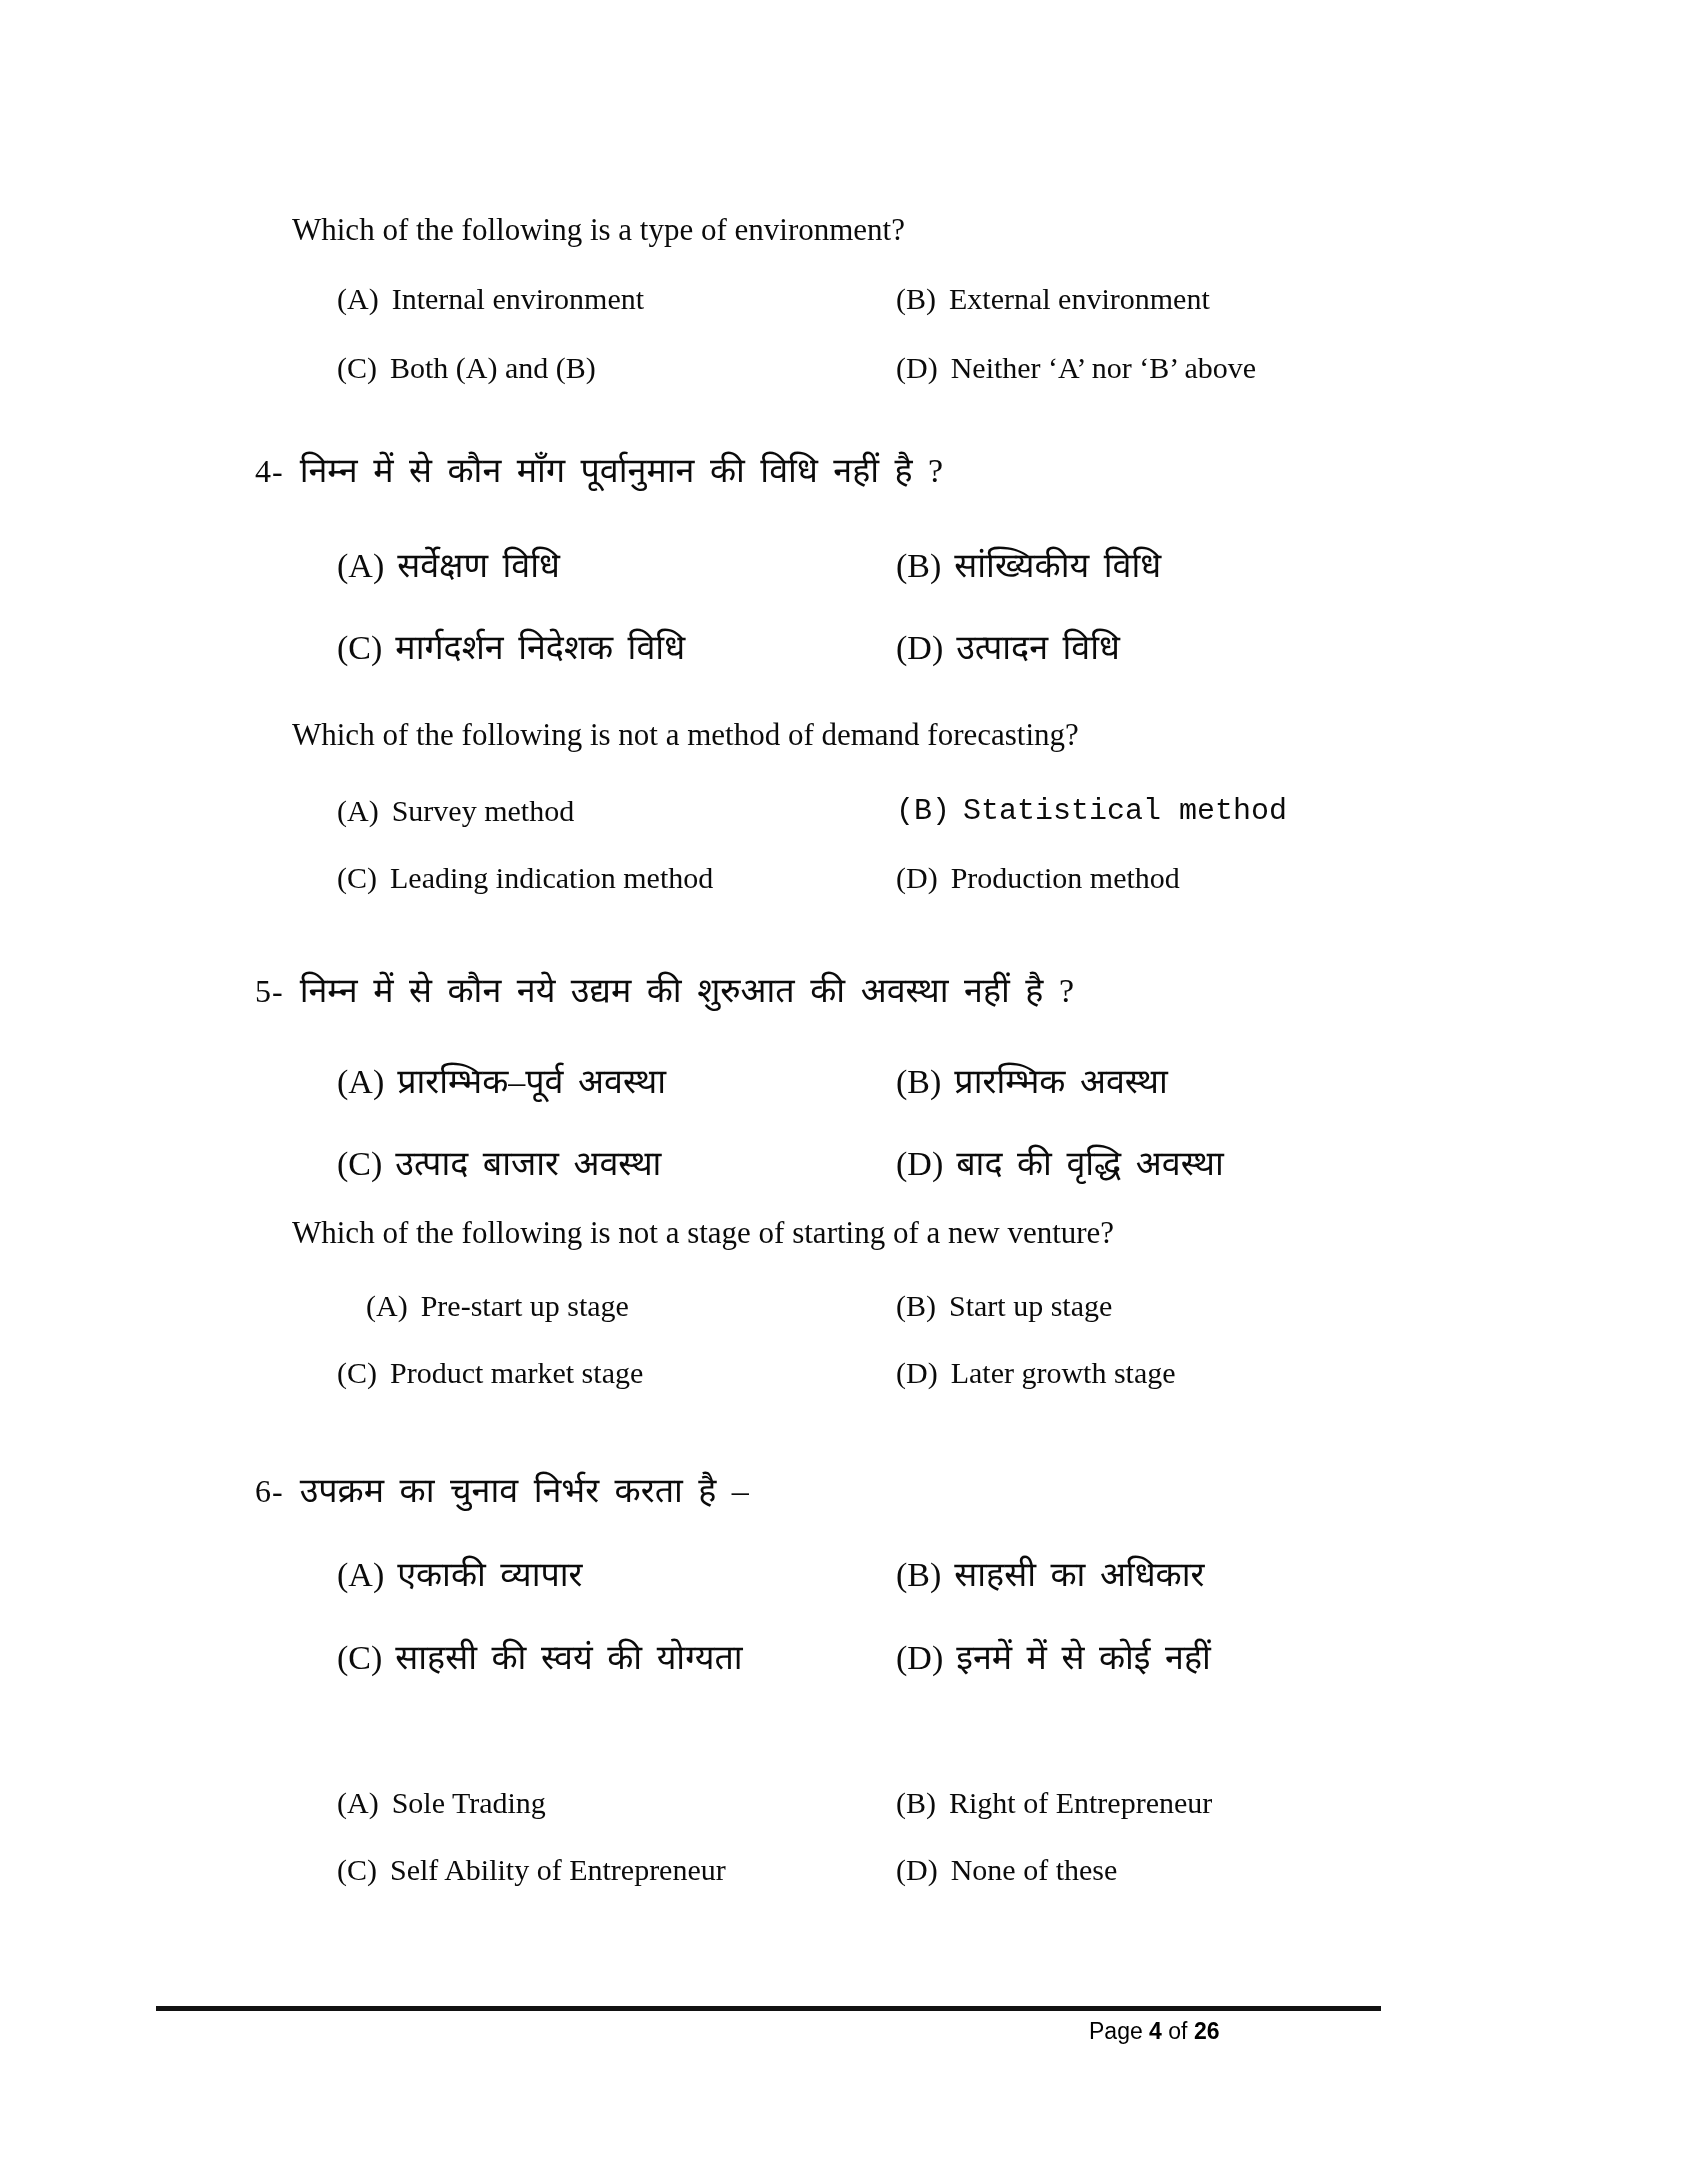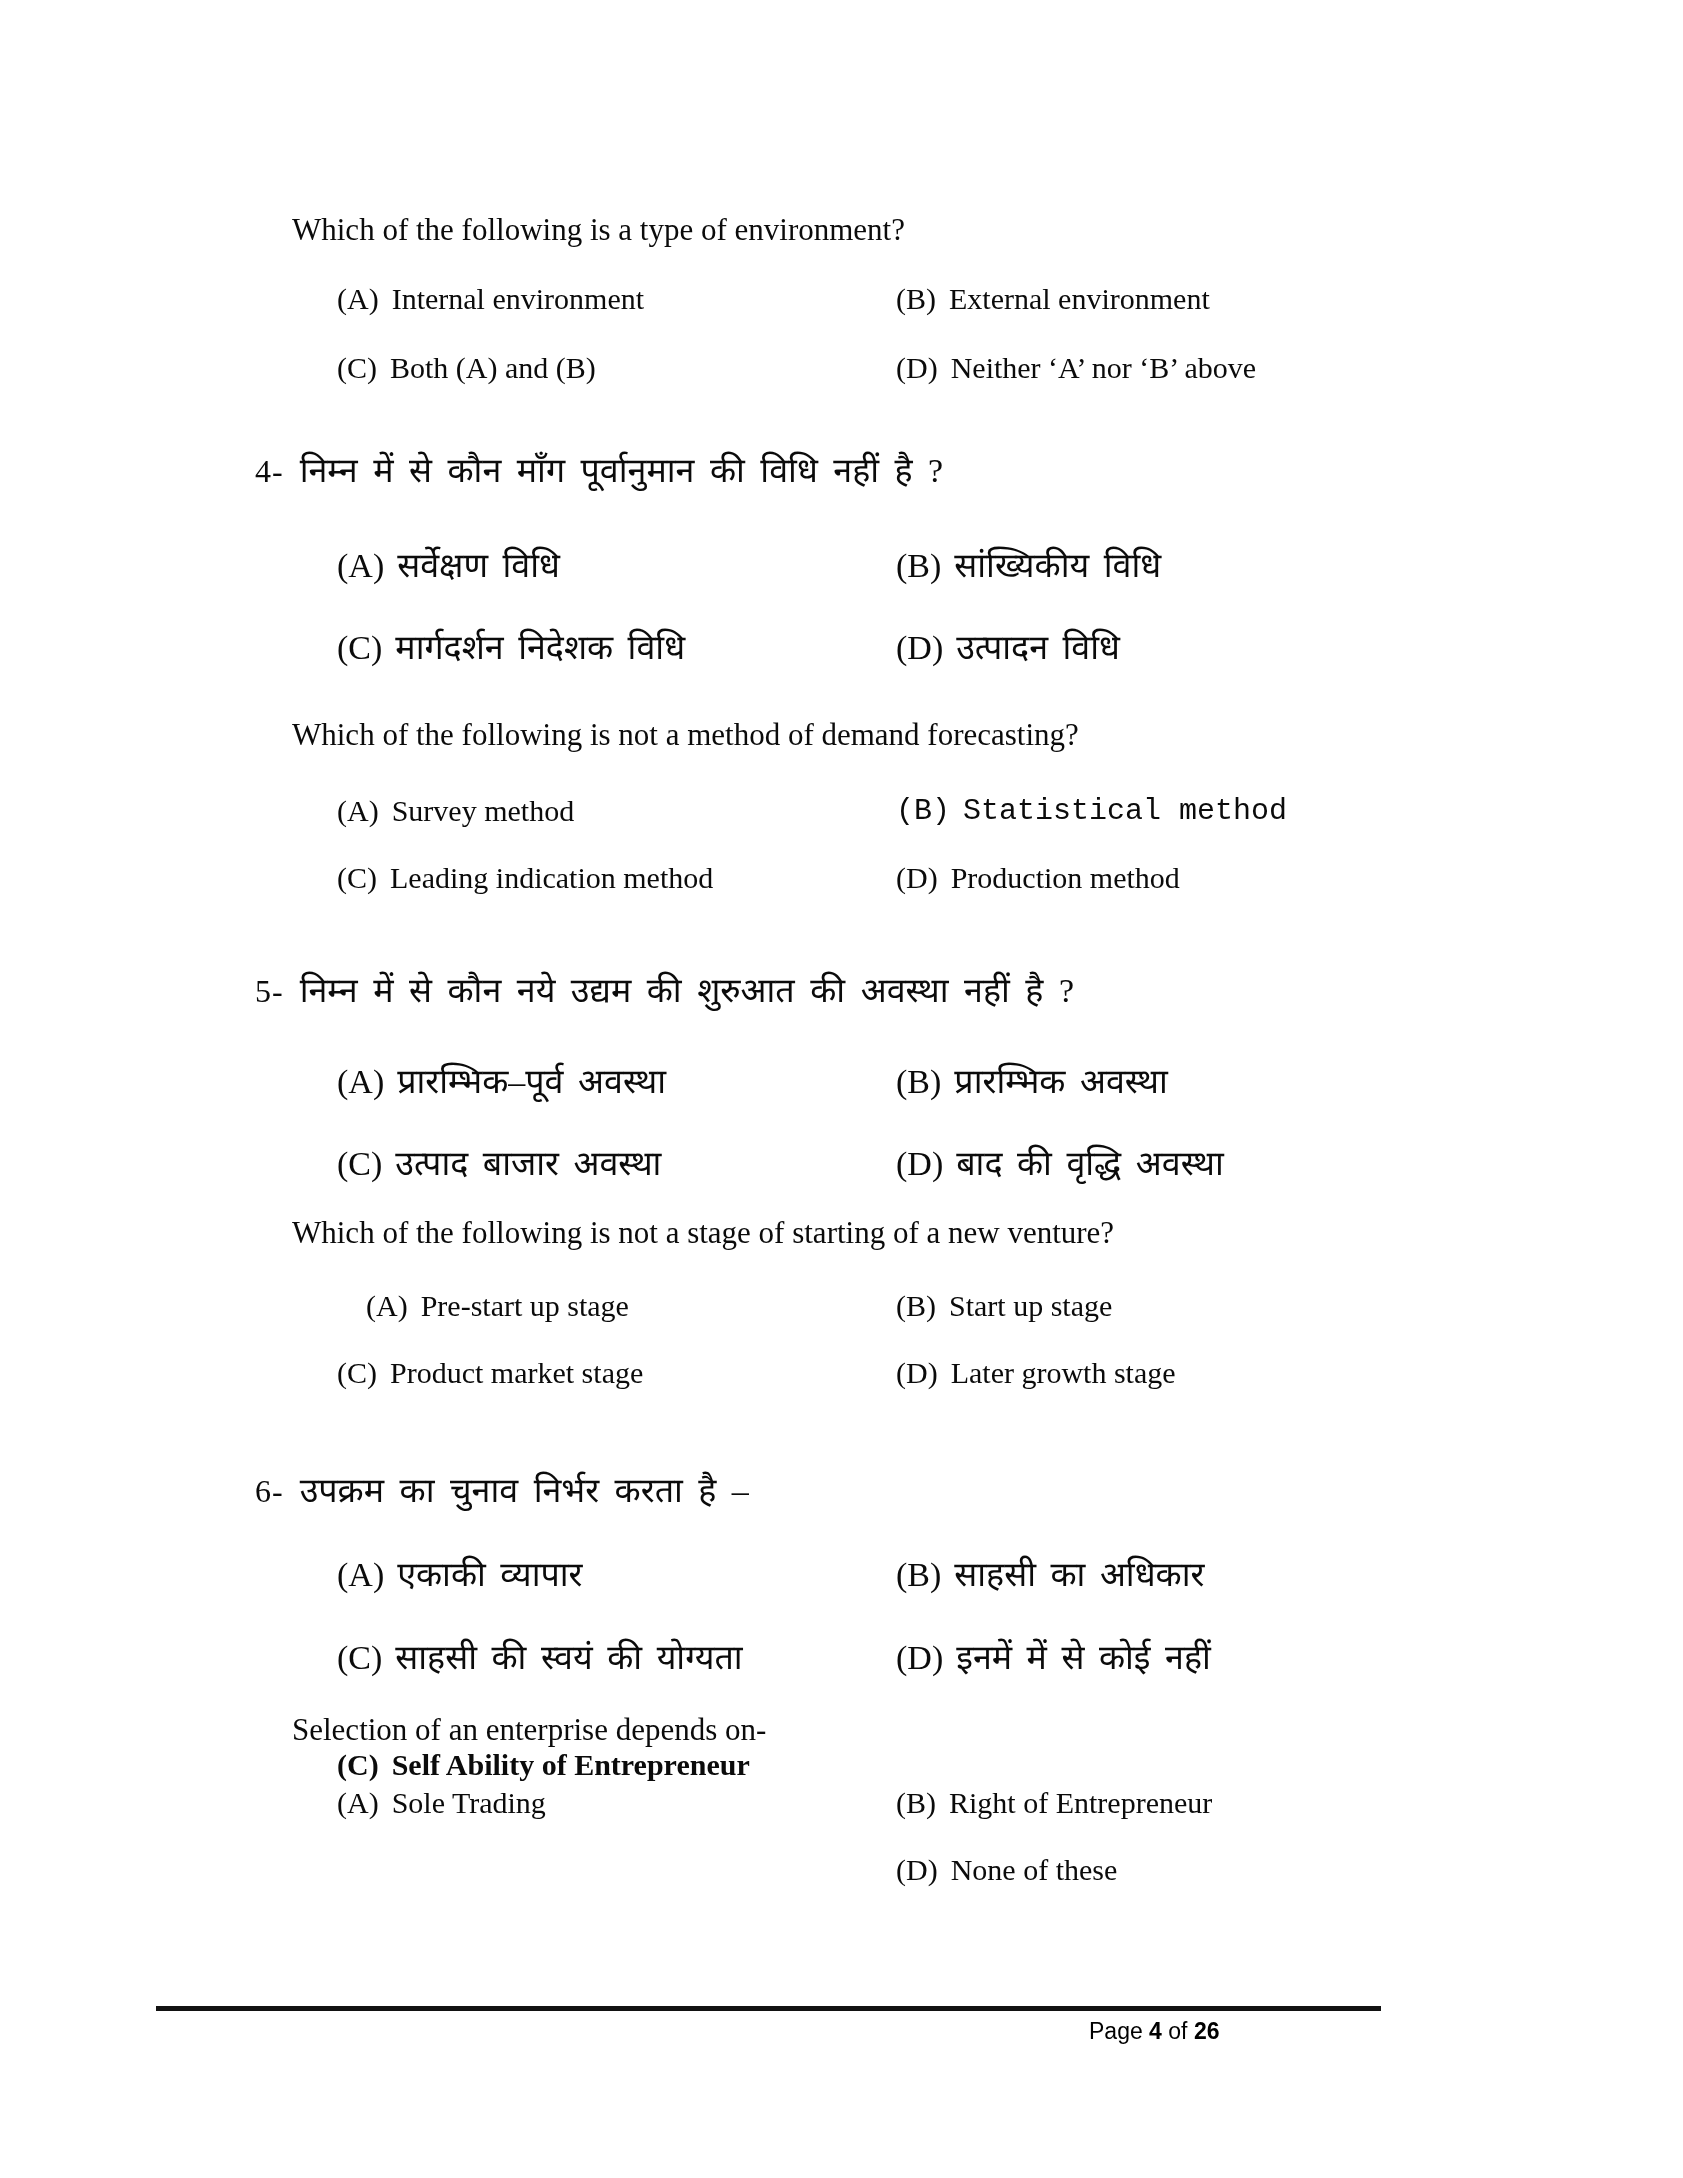--- a/index.html
+++ b/index.html
@@ -115,28 +115,27 @@
   </div>
   <div class="opt hopt" style="left:896px; top:1550px;">
     <span class="okey">(B)</span><span class="olabel">साहसी का अधिकार</span>
   </div>
   <div class="opt hopt" style="left:337px; top:1633px;">
     <span class="okey">(C)</span><span class="olabel">साहसी की स्वयं की योग्यता</span>
   </div>
   <div class="opt hopt" style="left:896px; top:1633px;">
     <span class="okey">(D)</span><span class="olabel">इनमें में से कोई नहीं</span>
   </div>
-  <div class="q" style="left:292px; top:1712px;">Selection of an enterprise depends on-</div>
   <div class="opt" style="left:337px; top:1786px;">
     <span class="okey">(A)</span><span class="olabel">Sole Trading</span>
   </div>
   <div class="opt" style="left:896px; top:1786px;">
     <span class="okey">(B)</span><span class="olabel">Right of Entrepreneur</span>
   </div>
-  <div class="opt" style="left:337px; top:1748px;font-weight:bold;">
+  <div class="opt" style="left:337px; top:1853px;">
     <span class="okey">(C)</span><span class="olabel">Self Ability of Entrepreneur</span>
   </div>
   <div class="opt" style="left:896px; top:1853px;">
     <span class="okey">(D)</span><span class="olabel">None of these</span>
   </div>
 
   <div class="footer-rule"></div>
   <div class="footer-text">
     <span>Page</span>&nbsp;<b>4</b>&nbsp;<span>of</span>&nbsp;<b>26</b>
   </div>

